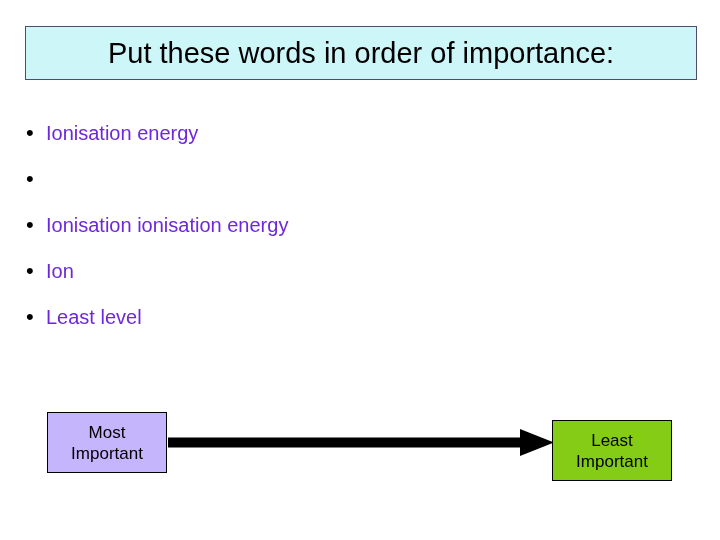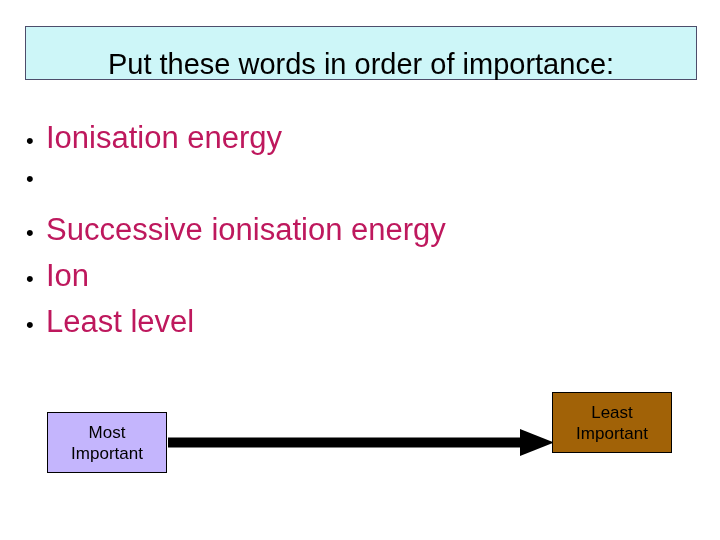--- a/index.html
+++ b/index.html
@@ -25,21 +25,21 @@
   #title-box {
     position: absolute;
     left: 25px;
     top: 26px;
     width: 672px;
     height: 54px;
     box-sizing: border-box;
     background: #cdf6f8;
     border: 1px solid #4d4d6b;
     display: flex;
-    align-items: flex-end;
+    align-items: center;
     justify-content: center;
   }
   #title-text {
     font-size: 29px;
     line-height: 1;
     color: #000000;
     white-space: nowrap;
     letter-spacing: 0px;
   }
 
@@ -60,23 +60,23 @@
   }
   .bullet-mark {
     width: 20px;
     flex: 0 0 20px;
     font-size: 22px;
     line-height: 1;
     color: #000000;
     text-align: left;
   }
   .bullet-label {
-    font-size: 31px;
+    font-size: 20px;
     line-height: 1;
-    color: #be185d;
+    color: #6d28d9;
     white-space: nowrap;
   }
 
   
   .end-box {
     position: absolute;
     width: 120px;
     height: 61px;
     box-sizing: border-box;
     border: 1px solid #000000;
@@ -86,22 +86,22 @@
     justify-content: center;
     text-align: center;
   }
   #most-box {
     left: 47px;
     top: 412px;
     background: #c4b5fd;
   }
   #least-box {
     left: 552px;
-    top: 392px;
-    background: #a16207;
+    top: 420px;
+    background: #84cc16;
   }
   .end-line {
     font-size: 17px;
     line-height: 21px;
     color: #000000;
     white-space: nowrap;
   }
 
   
   #order-arrow {
@@ -127,21 +127,21 @@
       <span class="bullet-mark">•</span>
       <span class="bullet-label">Ionisation energy</span>
     </li>
 
     <li class="bullet-row">
       <span class="bullet-mark">•</span>
     </li>
 
     <li class="bullet-row">
       <span class="bullet-mark">•</span>
-      <span class="bullet-label">Successive ionisation energy</span>
+      <span class="bullet-label">Ionisation ionisation energy</span>
     </li>
 
     <li class="bullet-row">
       <span class="bullet-mark">•</span>
       <span class="bullet-label">Ion</span>
     </li>
 
     <li class="bullet-row">
       <span class="bullet-mark">•</span>
       <span class="bullet-label">Least level</span>

